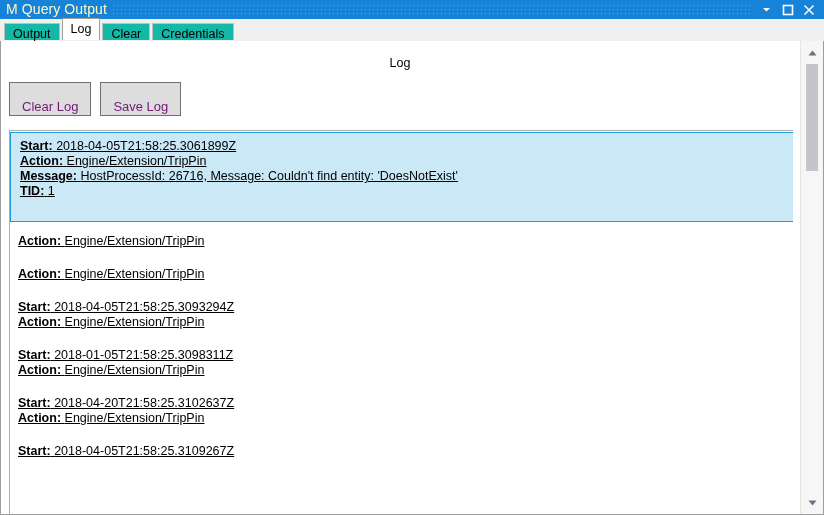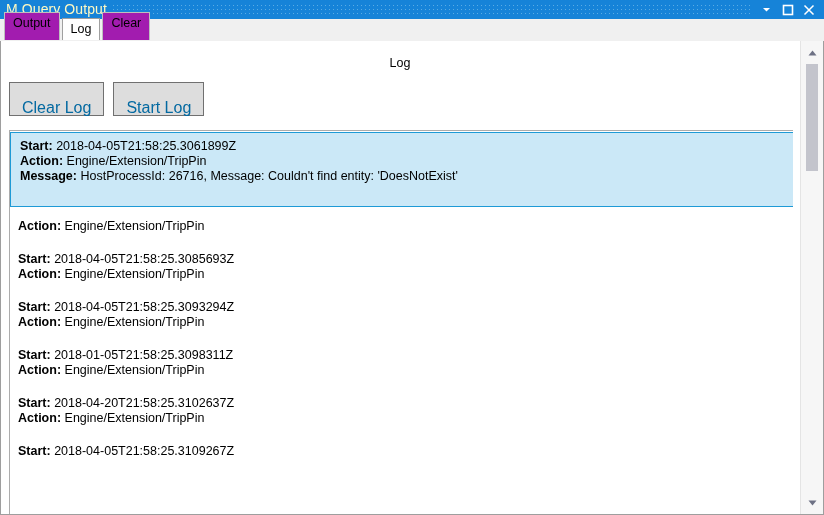--- a/index.html
+++ b/index.html
@@ -73,27 +73,27 @@
     position: relative;
     height: 22px;
     background: #f0f0f0;
     display: flex;
     align-items: flex-end;
     padding-left: 4px;
     box-sizing: border-box;
     border-bottom: 1px solid #f0f0f0;
   }
   .tab {
-    height: 28px;
+    height: 17px;
     line-height: 20px;
     font-size: 12.5px;
     color: #000000;
     padding: 0 8px;
     margin-right: 2px;
-    background: #a21caf;
+    background: #14b8a6;
     border: 1px solid #bfbfbf;
     border-bottom: none;
     box-sizing: border-box;
     white-space: nowrap;
     cursor: default;
   }
   .tab.selected {
     background: #ffffff;
     border-color: #a0a0a0;
     height: 22px;
@@ -127,23 +127,23 @@
     top: 41px;
     left: 8px;
     display: flex;
     gap: 9px;
   }
   .btn {
     min-width: 70px;
     height: 33px;
     background: #dddddd;
     border: 1px solid #707070;
-    font-size: 16px;
+    font-size: 13px;
     font-family: "Liberation Sans", sans-serif;
-    color: #0369a1;
+    color: #701a75;
     padding: 16px 12px;
     cursor: default;
     box-sizing: border-box;
   }
 
   
   .log-list {
     position: absolute;
     top: 89px;
     left: 8px;
@@ -168,20 +168,21 @@
   }
   .log-entry.selected {
     background: #cbe8f7;
     border: 1px solid #1e9ad6;
     padding: 6px 0 22px 9px;
     margin-bottom: 9px;
     margin-right: -1px;
   }
   .log-line {
     white-space: nowrap;
+    text-decoration: underline;
   }
   .log-key {
     font-weight: bold;
   }
   .log-val { }
 
   
   .scrollbar {
     position: absolute;
     top: 0px;
@@ -238,45 +239,46 @@
             <path d="M1.5 1.5 L10.5 10.5 M10.5 1.5 L1.5 10.5" stroke="#ffffff" stroke-width="1.5" fill="none"></path>
           </svg>
       </div>
     </div>
   </div>
 
   <div class="tabstrip">
     <div class="tab">Output</div>
     <div class="tab selected">Log</div>
     <div class="tab">Clear</div>
+    <div class="tab">Credentials</div>
   </div>
 
   <div class="content">
 
     <div class="panel-title">Log</div>
 
     <div class="toolbar">
       <button class="btn">Clear Log</button>
-      <button class="btn">Start Log</button>
+      <button class="btn">Save Log</button>
     </div>
 
     <div class="log-list">
 
       <div class="log-entry selected">
         <div class="log-line"><span class="log-key">Start:</span> <span class="log-val">2018-04-05T21:58:25.3061899Z</span></div>
         <div class="log-line"><span class="log-key">Action:</span> <span class="log-val">Engine/Extension/TripPin</span></div>
         <div class="log-line"><span class="log-key">Message:</span> <span class="log-val">HostProcessId: 26716, Message: Couldn't find entity: 'DoesNotExist'</span></div>
-      </div>
-
-      <div class="log-entry">
-        <div class="log-line"><span class="log-key">Action:</span> <span class="log-val">Engine/Extension/TripPin</span></div>
-      </div>
-
-      <div class="log-entry">
-        <div class="log-line"><span class="log-key">Start:</span> <span class="log-val">2018-04-05T21:58:25.3085693Z</span></div>
+        <div class="log-line"><span class="log-key">TID:</span> <span class="log-val">1</span></div>
+      </div>
+
+      <div class="log-entry">
+        <div class="log-line"><span class="log-key">Action:</span> <span class="log-val">Engine/Extension/TripPin</span></div>
+      </div>
+
+      <div class="log-entry">
         <div class="log-line"><span class="log-key">Action:</span> <span class="log-val">Engine/Extension/TripPin</span></div>
       </div>
 
       <div class="log-entry">
         <div class="log-line"><span class="log-key">Start:</span> <span class="log-val">2018-04-05T21:58:25.3093294Z</span></div>
         <div class="log-line"><span class="log-key">Action:</span> <span class="log-val">Engine/Extension/TripPin</span></div>
       </div>
 
       <div class="log-entry">
         <div class="log-line"><span class="log-key">Start:</span> <span class="log-val">2018-01-05T21:58:25.3098311Z</span></div>

